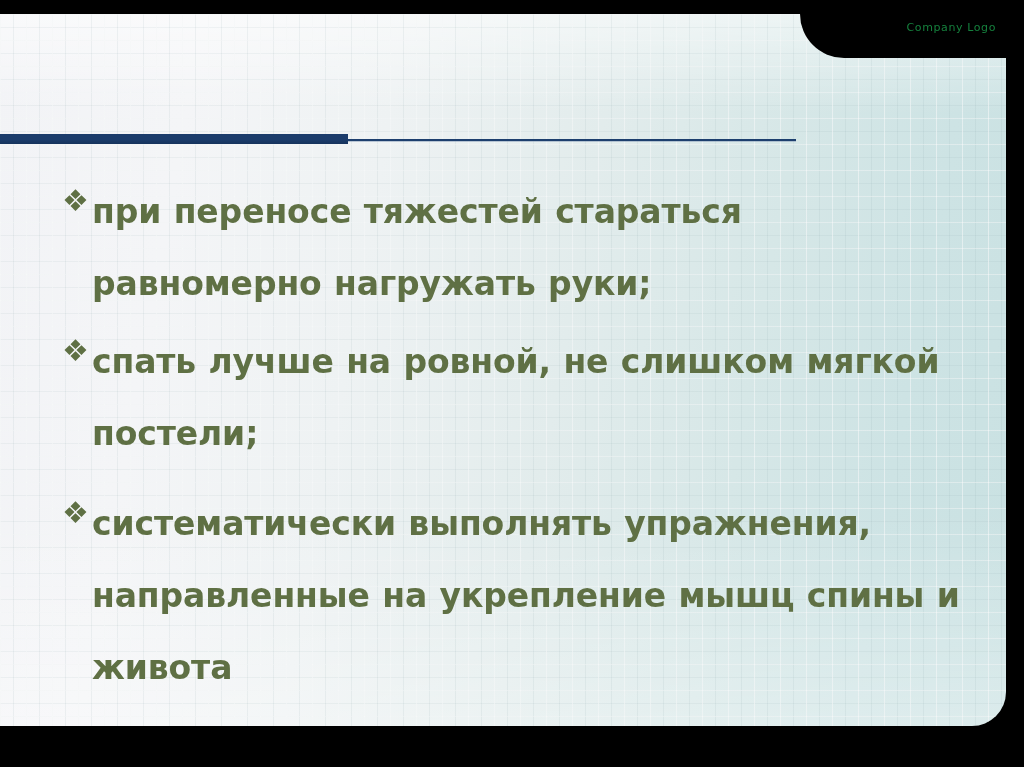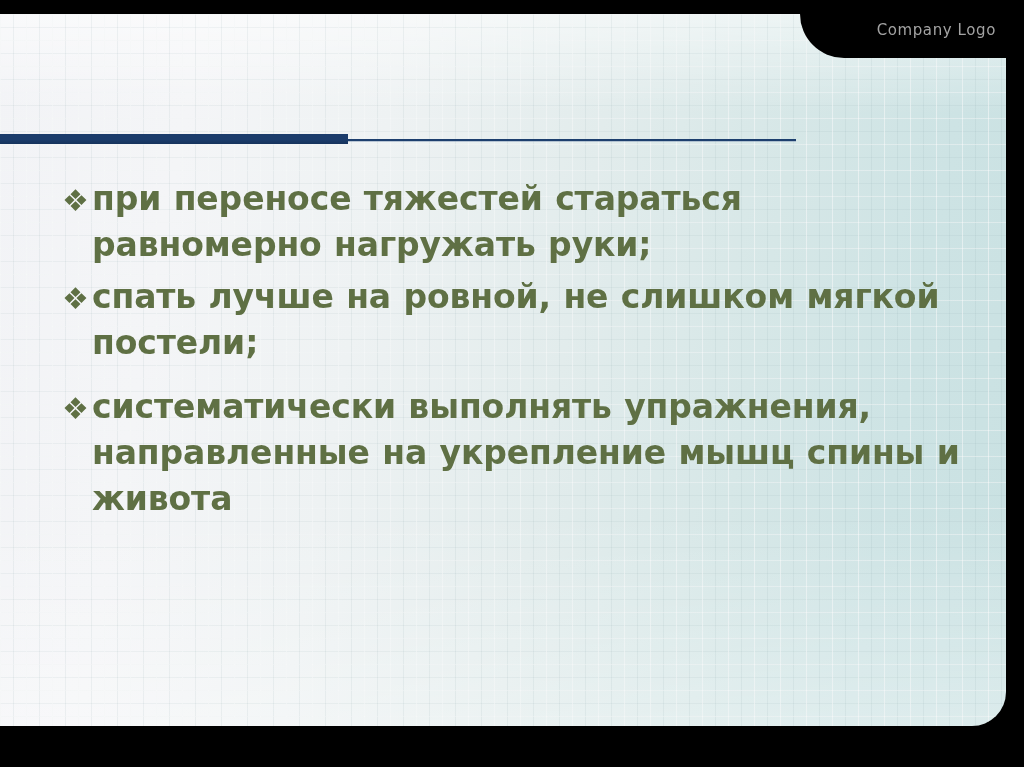--- a/index.html
+++ b/index.html
@@ -21,23 +21,23 @@
     height: 767px;
     background: #000000;
     overflow: hidden;
   }
 
   
   .logo-text {
     position: absolute;
     top: 21px;
     right: 28px;
-    color: #a3a3a3;
-    font-family: "DejaVu Sans", sans-serif;
-    font-size: 15px;
+    color: #15803d;
+    font-family: "DejaVu Sans", sans-serif;
+    font-size: 11px;
     letter-spacing: 0.6px;
     white-space: nowrap;
     z-index: 40;
   }
 
   
   .panel-wrap {
     position: absolute;
     left: 0;
     top: 14px;
@@ -174,21 +174,21 @@
     text-align: left;
     user-select: none;
   }
 
   .bullet-text {
     flex: 1 1 auto;
     color: #5f7044;
     font-family: "DejaVu Sans", sans-serif;
     font-size: 33px;
     font-weight: bold;
-    line-height: 46px;
+    line-height: 72px;
     letter-spacing: -0.1px;
     word-spacing: 1px;
   }
 
   
   .frame-bottom {
     position: absolute;
     left: 0;
     bottom: 0;
     width: 1024px;

